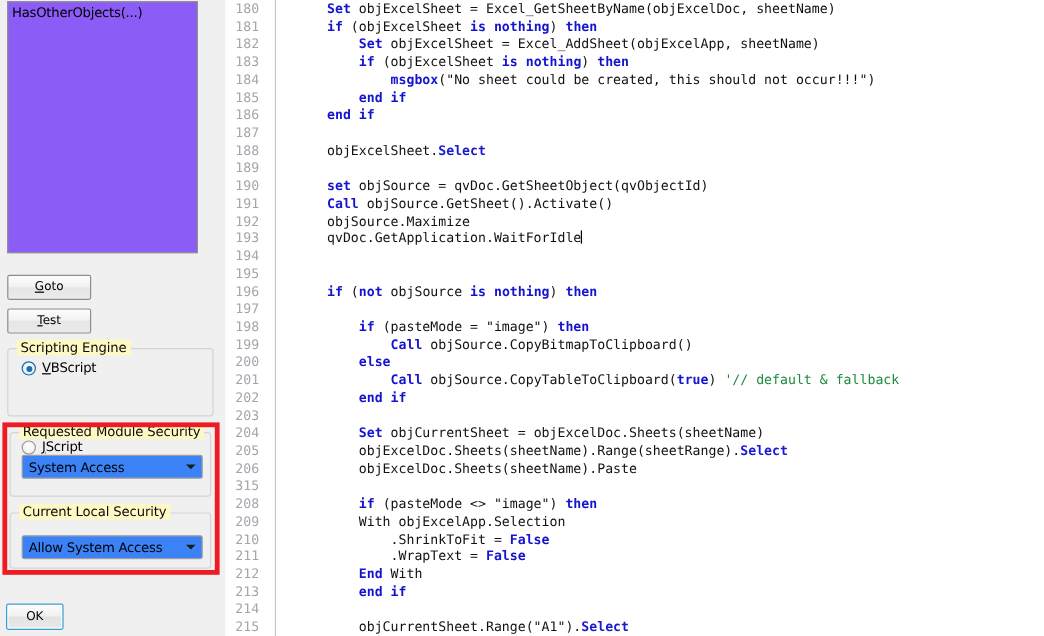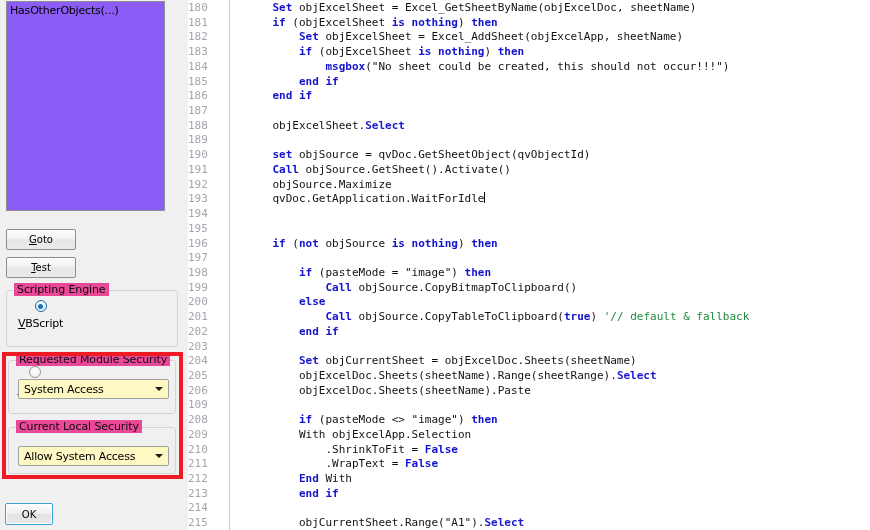--- a/index.html
+++ b/index.html
@@ -95,42 +95,41 @@
     position: absolute;
     box-sizing: border-box;
     border: 1px solid #d4d4d4;
     border-radius: 3px;
     background: transparent;
   }
   .groupbox > .gb-title {
     position: absolute;
     top: -8px;
     left: 7px;
-    background: #ec4899;
+    background: #fef9c3;
     padding: 0 3px;
     font-family: "DejaVu Sans", sans-serif;
     font-size: 11px;
     color: #0b0b0b;
     white-space: nowrap;
     letter-spacing: -0.1px;
   }
 
   #scripting-engine-group {
     left: 6px;
     top: 290px;
     width: 172px;
     height: 57px;
   }
   .radio-row {
     position: absolute;
     display: flex;
-    align-items: center;
+    align-items: flex-end;
     gap: 5px;
     left: 11px;
-    flex-direction: column;
   }
   .radio-row.r1 { top: 9px; }
   .radio-row.r2 { top: 30px; margin-top: 45px; }
   .radio-outer {
     width: 12px; height: 12px;
     border-radius: 50%;
     box-sizing: border-box;
     background: radial-gradient(circle at 50% 38%, #ffffff 0%, #f3f3f3 60%, #e3e3e3 100%);
     border: 1px solid #9a9a9a;
     display: inline-flex;
@@ -165,21 +164,21 @@
   #current-local-security-group {
     left: 8px;
     top: 427px;
     width: 168px;
     height: 47px;
   }
 
   .combobox {
     position: absolute;
     box-sizing: border-box;
-    background: #fef9c3;
+    background: #3b82f6;
     border: 1px solid #a0a0a0;
     border-radius: 2px;
     display: flex;
     align-items: center;
     cursor: default;
   }
   .combobox .cb-value {
     flex: 1 1 auto;
     padding-left: 5px;
     font-family: "DejaVu Sans", sans-serif;
@@ -252,21 +251,21 @@
     overflow: hidden;
     display: flex;
   }
 
   #line-gutter {
     flex: 0 0 42px;
     background: #ffffff;
     border-right: 1px solid #c8c8c8;
     box-sizing: border-box;
     padding-top: 1px;
-    text-align: left;
+    text-align: center;
     position: relative;
   }
   #line-gutter .ln {
     font-family: "DejaVu Sans Mono", monospace;
     font-size: 11px;
     line-height: 14.72px;
     color: #a3a6ac;
     padding-right: 5px;
     height: 14.72px;
     white-space: nowrap;
@@ -379,21 +378,21 @@
         <div class="ln">197</div>
         <div class="ln">198</div>
         <div class="ln">199</div>
         <div class="ln">200</div>
         <div class="ln">201</div>
         <div class="ln">202</div>
         <div class="ln">203</div>
         <div class="ln">204</div>
         <div class="ln">205</div>
         <div class="ln">206</div>
-        <div class="ln">109</div>
+        <div class="ln">315</div>
         <div class="ln">208</div>
         <div class="ln">209</div>
         <div class="ln">210</div>
         <div class="ln">211</div>
         <div class="ln">212</div>
         <div class="ln">213</div>
         <div class="ln">214</div>
         <div class="ln">215</div>
       </div>
     <div id="code-lines">

